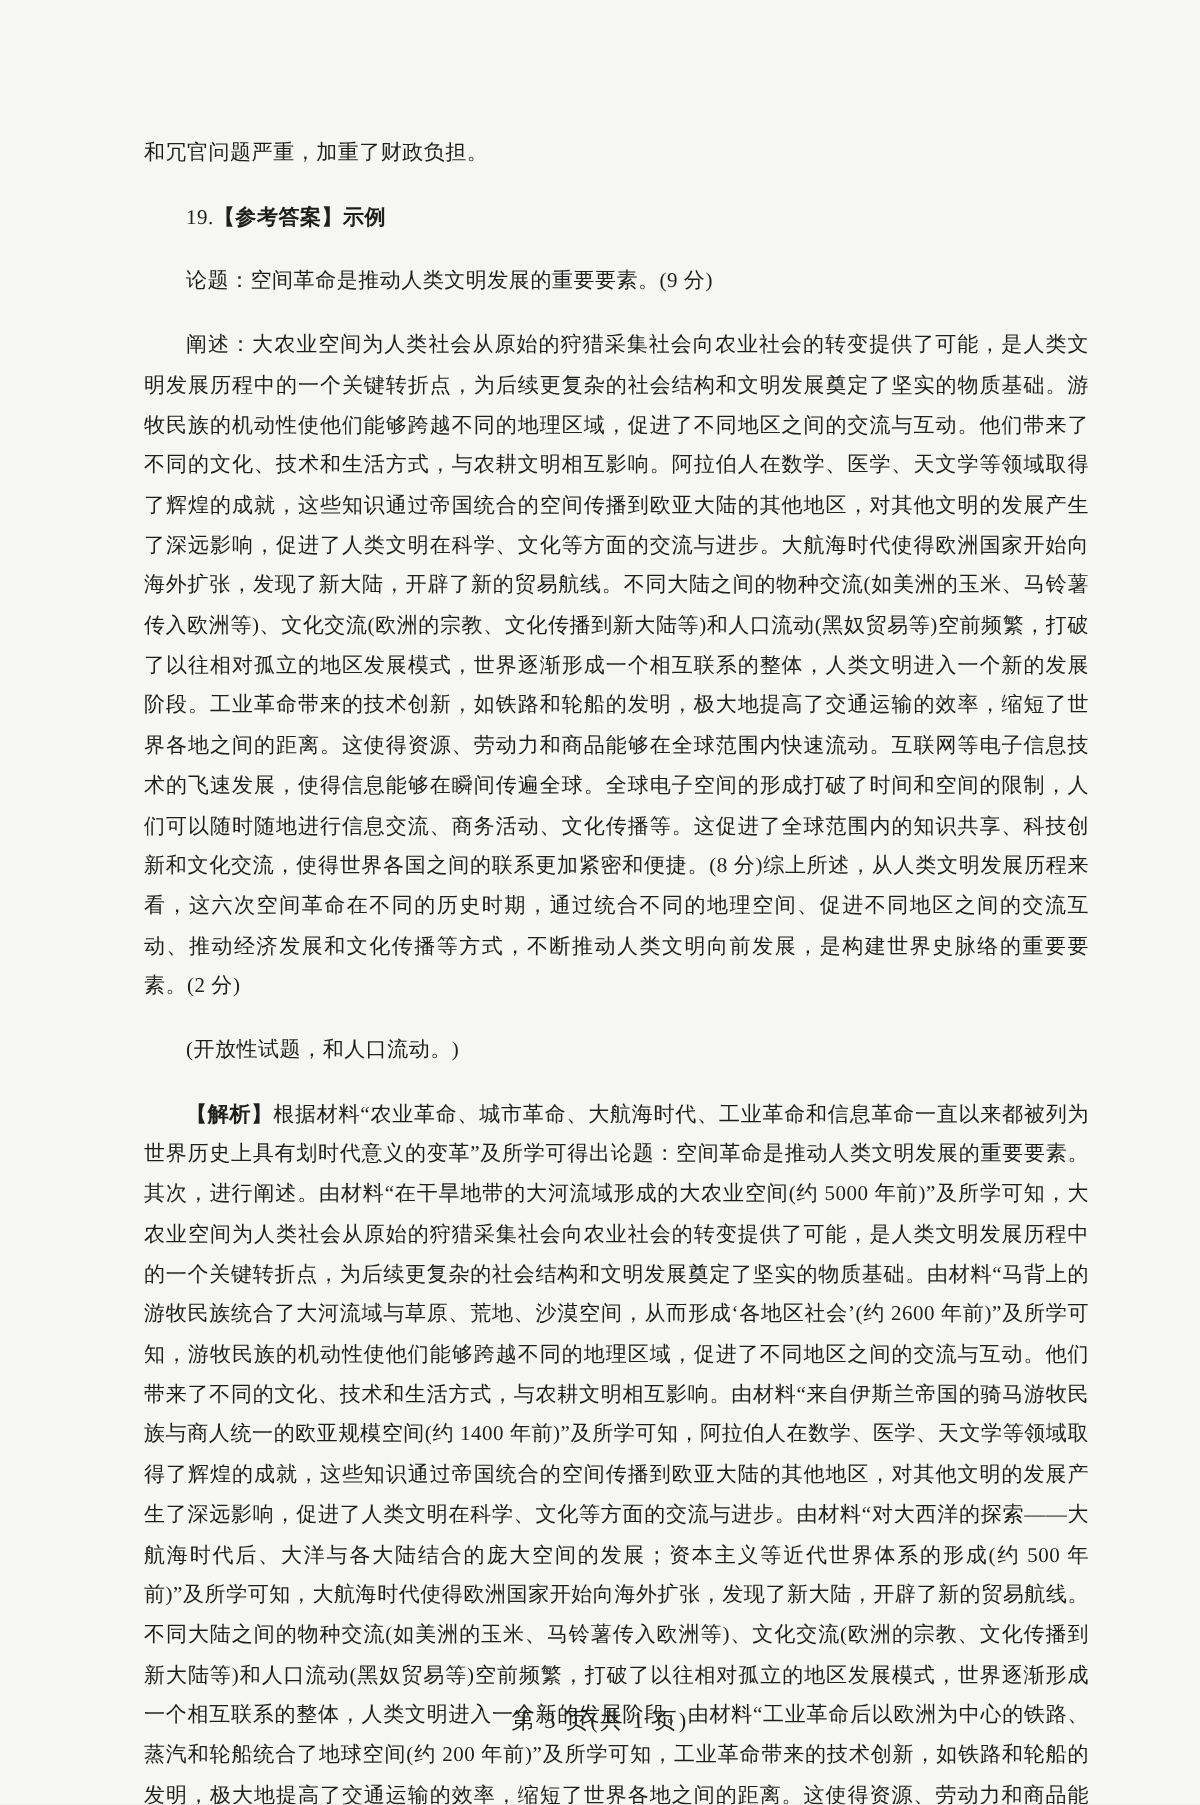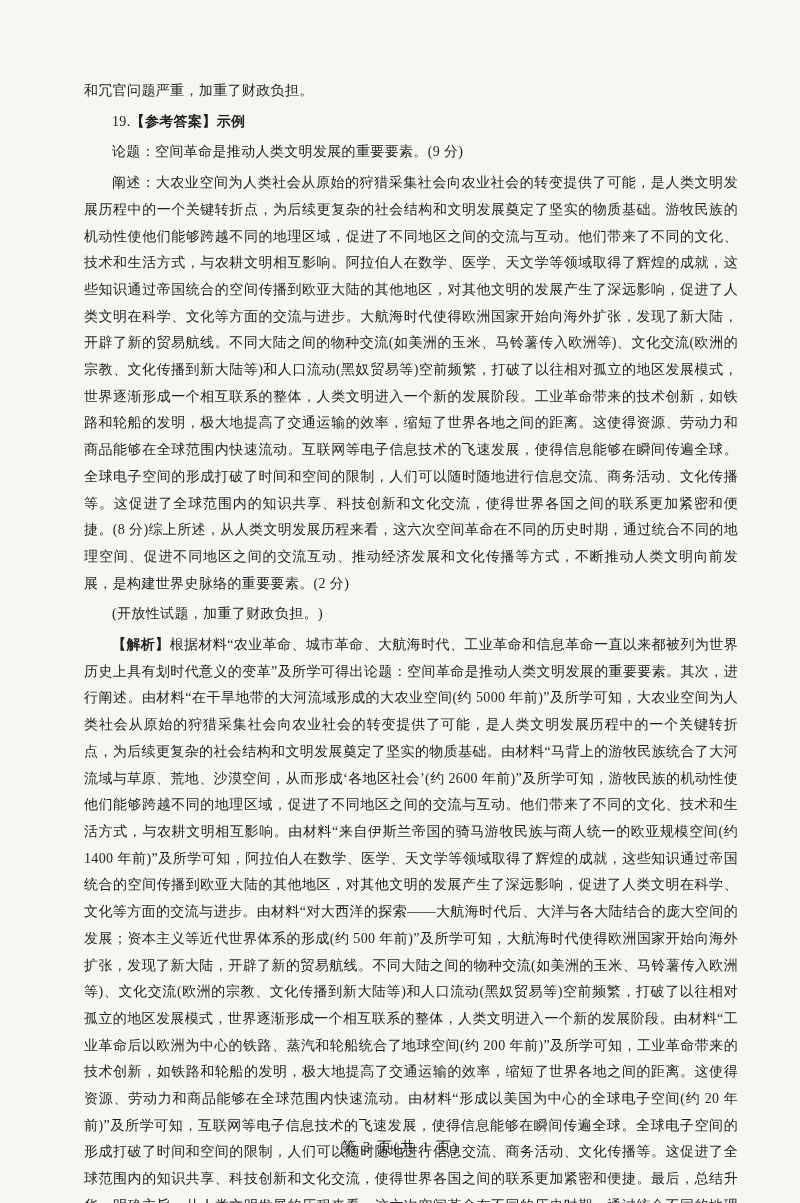--- a/index.html
+++ b/index.html
@@ -21,21 +21,21 @@
     position: absolute;
     left: 80px;
     top: 74px;
     width: 662px;
     font-size: 14px;
     letter-spacing: 0.35px;
     line-height: 26.7px;
     text-align: justify;
   }
   p.para {
-    margin: 4px;
+    margin: 16px;
     padding: 0;
   }
   p.ind {
     text-indent: 2em;
   }
   .bold-hei {
     font-family: Liberation Serif, serif;
     font-weight: 700;
   }
   .footer {
@@ -57,21 +57,21 @@
   <div class="content">
 
     <p class="para"><span>和冗官问题严重，加重了财政负担。</span></p>
 
     <p class="para ind"><span>19.</span><span class="bold-hei">【参考答案】示例</span></p>
 
     <p class="para ind"><span>论题：空间革命是推动人类文明发展的重要要素。(9 分)</span></p>
 
     <p class="para ind"><span>阐述：大农业空间为人类社会从原始的狩猎采集社会向农业社会的转变提供了可能，是人类文明发展历程中的一个关键转折点，为后续更复杂的社会结构和文明发展奠定了坚实的物质基础。游牧民族的机动性使他们能够跨越不同的地理区域，促进了不同地区之间的交流与互动。他们带来了不同的文化、技术和生活方式，与农耕文明相互影响。阿拉伯人在数学、医学、天文学等领域取得了辉煌的成就，这些知识通过帝国统合的空间传播到欧亚大陆的其他地区，对其他文明的发展产生了深远影响，促进了人类文明在科学、文化等方面的交流与进步。大航海时代使得欧洲国家开始向海外扩张，发现了新大陆，开辟了新的贸易航线。不同大陆之间的物种交流(如美洲的玉米、马铃薯传入欧洲等)、文化交流(欧洲的宗教、文化传播到新大陆等)和人口流动(黑奴贸易等)空前频繁，打破了以往相对孤立的地区发展模式，世界逐渐形成一个相互联系的整体，人类文明进入一个新的发展阶段。工业革命带来的技术创新，如铁路和轮船的发明，极大地提高了交通运输的效率，缩短了世界各地之间的距离。这使得资源、劳动力和商品能够在全球范围内快速流动。互联网等电子信息技术的飞速发展，使得信息能够在瞬间传遍全球。全球电子空间的形成打破了时间和空间的限制，人们可以随时随地进行信息交流、商务活动、文化传播等。这促进了全球范围内的知识共享、科技创新和文化交流，使得世界各国之间的联系更加紧密和便捷。(8 分)综上所述，从人类文明发展历程来看，这六次空间革命在不同的历史时期，通过统合不同的地理空间、促进不同地区之间的交流互动、推动经济发展和文化传播等方式，不断推动人类文明向前发展，是构建世界史脉络的重要要素。(2 分)</span></p>
 
-    <p class="para ind"><span>(开放性试题，加重了财政负担。)</span></p>
+    <p class="para ind"><span>(开放性试题，和人口流动。)</span></p>
 
     <p class="para ind"><span class="bold-hei">【解析】</span><span>根据材料“农业革命、城市革命、大航海时代、工业革命和信息革命一直以来都被列为世界历史上具有划时代意义的变革”及所学可得出论题：空间革命是推动人类文明发展的重要要素。其次，进行阐述。由材料“在干旱地带的大河流域形成的大农业空间(约 5000 年前)”及所学可知，大农业空间为人类社会从原始的狩猎采集社会向农业社会的转变提供了可能，是人类文明发展历程中的一个关键转折点，为后续更复杂的社会结构和文明发展奠定了坚实的物质基础。由材料“马背上的游牧民族统合了大河流域与草原、荒地、沙漠空间，从而形成‘各地区社会’(约 2600 年前)”及所学可知，游牧民族的机动性使他们能够跨越不同的地理区域，促进了不同地区之间的交流与互动。他们带来了不同的文化、技术和生活方式，与农耕文明相互影响。由材料“来自伊斯兰帝国的骑马游牧民族与商人统一的欧亚规模空间(约 1400 年前)”及所学可知，阿拉伯人在数学、医学、天文学等领域取得了辉煌的成就，这些知识通过帝国统合的空间传播到欧亚大陆的其他地区，对其他文明的发展产生了深远影响，促进了人类文明在科学、文化等方面的交流与进步。由材料“对大西洋的探索——大航海时代后、大洋与各大陆结合的庞大空间的发展；资本主义等近代世界体系的形成(约 500 年前)”及所学可知，大航海时代使得欧洲国家开始向海外扩张，发现了新大陆，开辟了新的贸易航线。不同大陆之间的物种交流(如美洲的玉米、马铃薯传入欧洲等)、文化交流(欧洲的宗教、文化传播到新大陆等)和人口流动(黑奴贸易等)空前频繁，打破了以往相对孤立的地区发展模式，世界逐渐形成一个相互联系的整体，人类文明进入一个新的发展阶段。由材料“工业革命后以欧洲为中心的铁路、蒸汽和轮船统合了地球空间(约 200 年前)”及所学可知，工业革命带来的技术创新，如铁路和轮船的发明，极大地提高了交通运输的效率，缩短了世界各地之间的距离。这使得资源、劳动力和商品能够在全球范围内快速流动。由材料“形成以美国为中心的全球电子空间(约 20 年前)”及所学可知，互联网等电子信息技术的飞速发展，使得信息能够在瞬间传遍全球。全球电子空间的形成打破了时间和空间的限制，人们可以随时随地进行信息交流、商务活动、文化传播等。这促进了全球范围内的知识共享、科技创新和文化交流，使得世界各国之间的联系更加紧密和便捷。最后，总结升华，明确主旨，从人类文明发展的历程来看，这六次空间革命在不同的历史时期，通过统合不同的地理空间、促进不同地区之间的交流互动、推动经济发展和文化传播等方式，不断推动人类文明向前发展，是构建世界史脉络的重要要素。</span></p>
 
   </div>
 
   <div class="footer"><span>第 3 页(共 1 页)</span></div>
 
 </div>
 
 </body></html>

